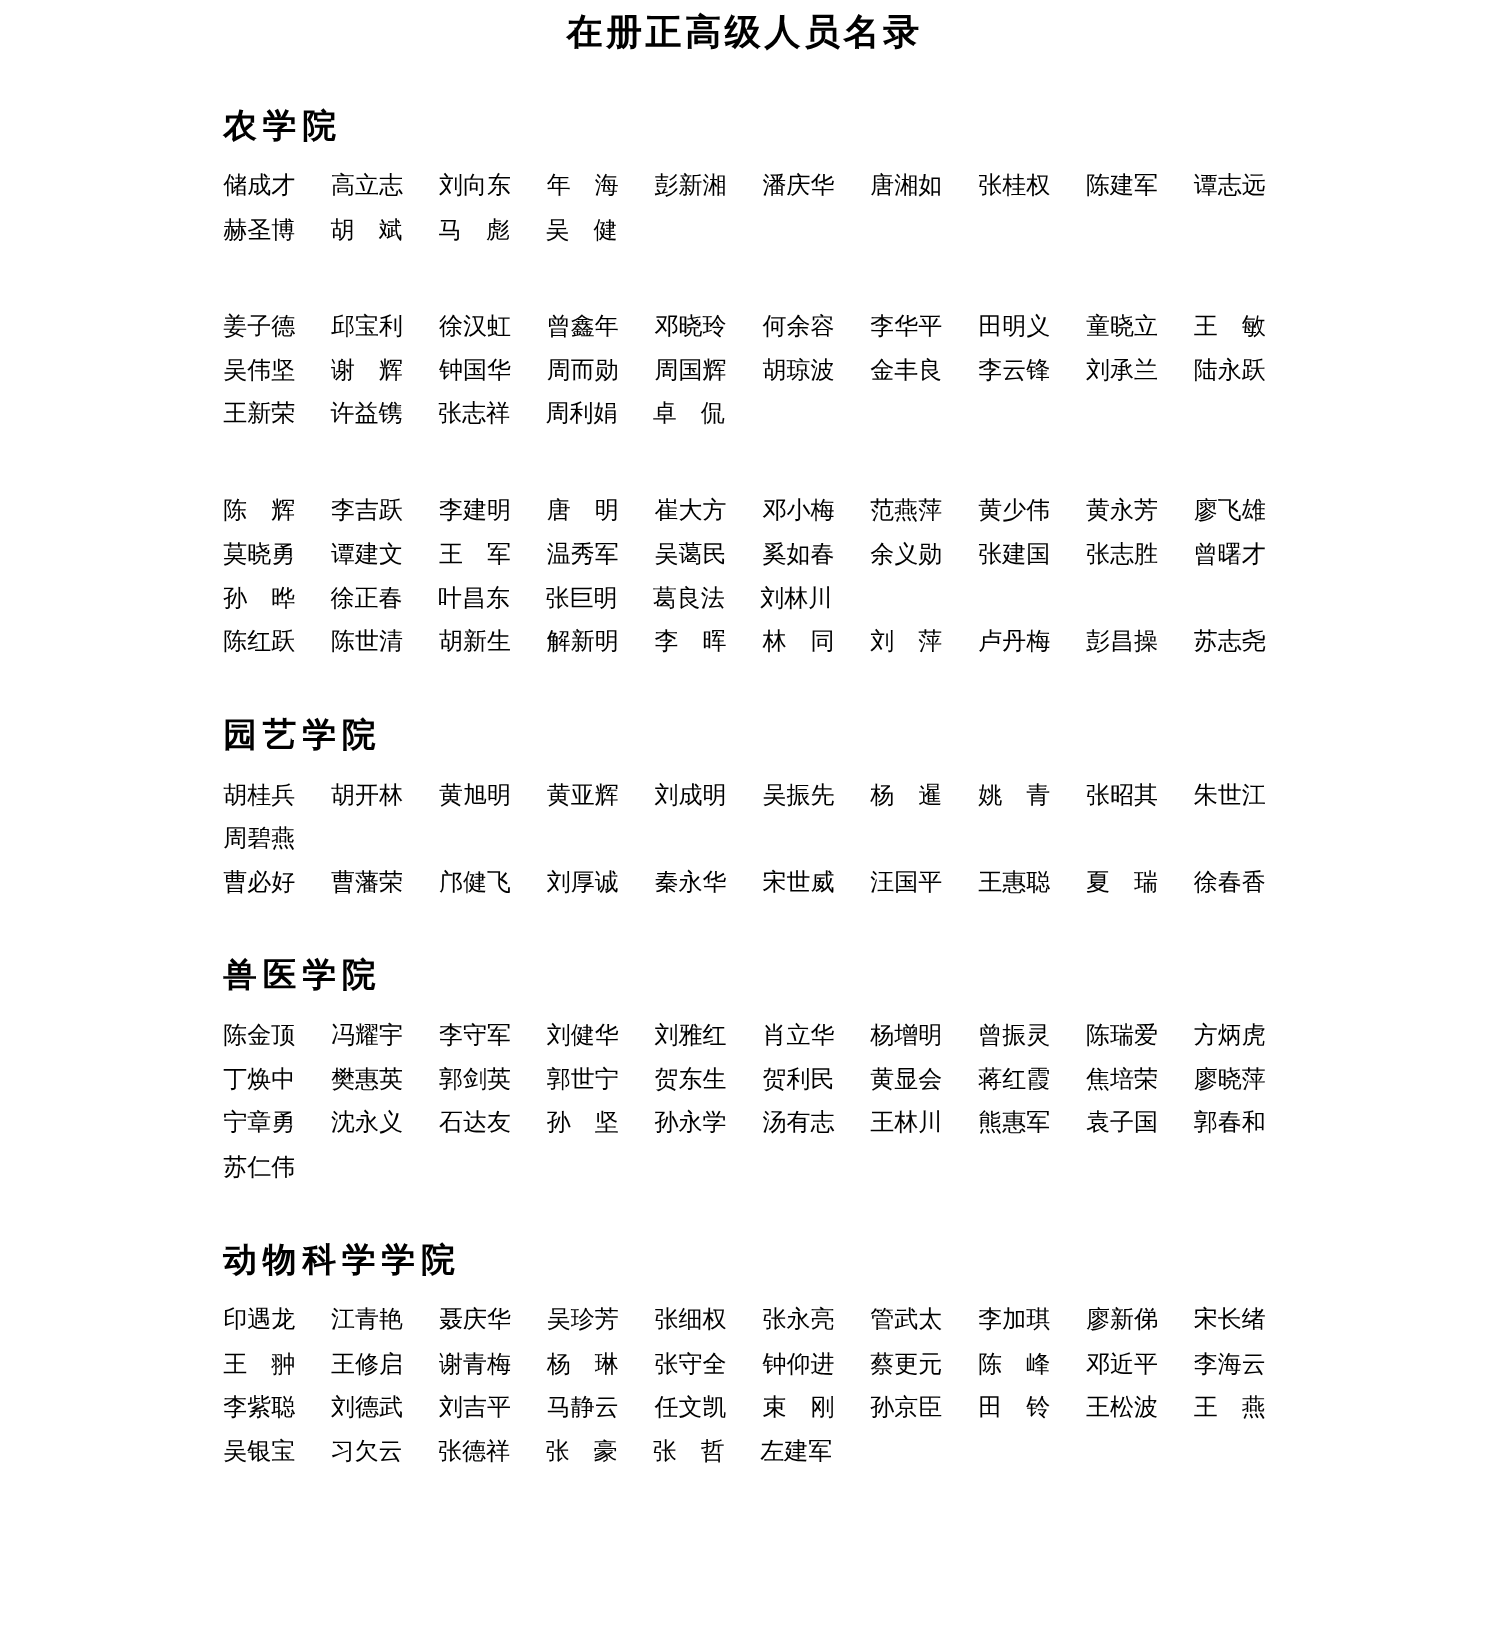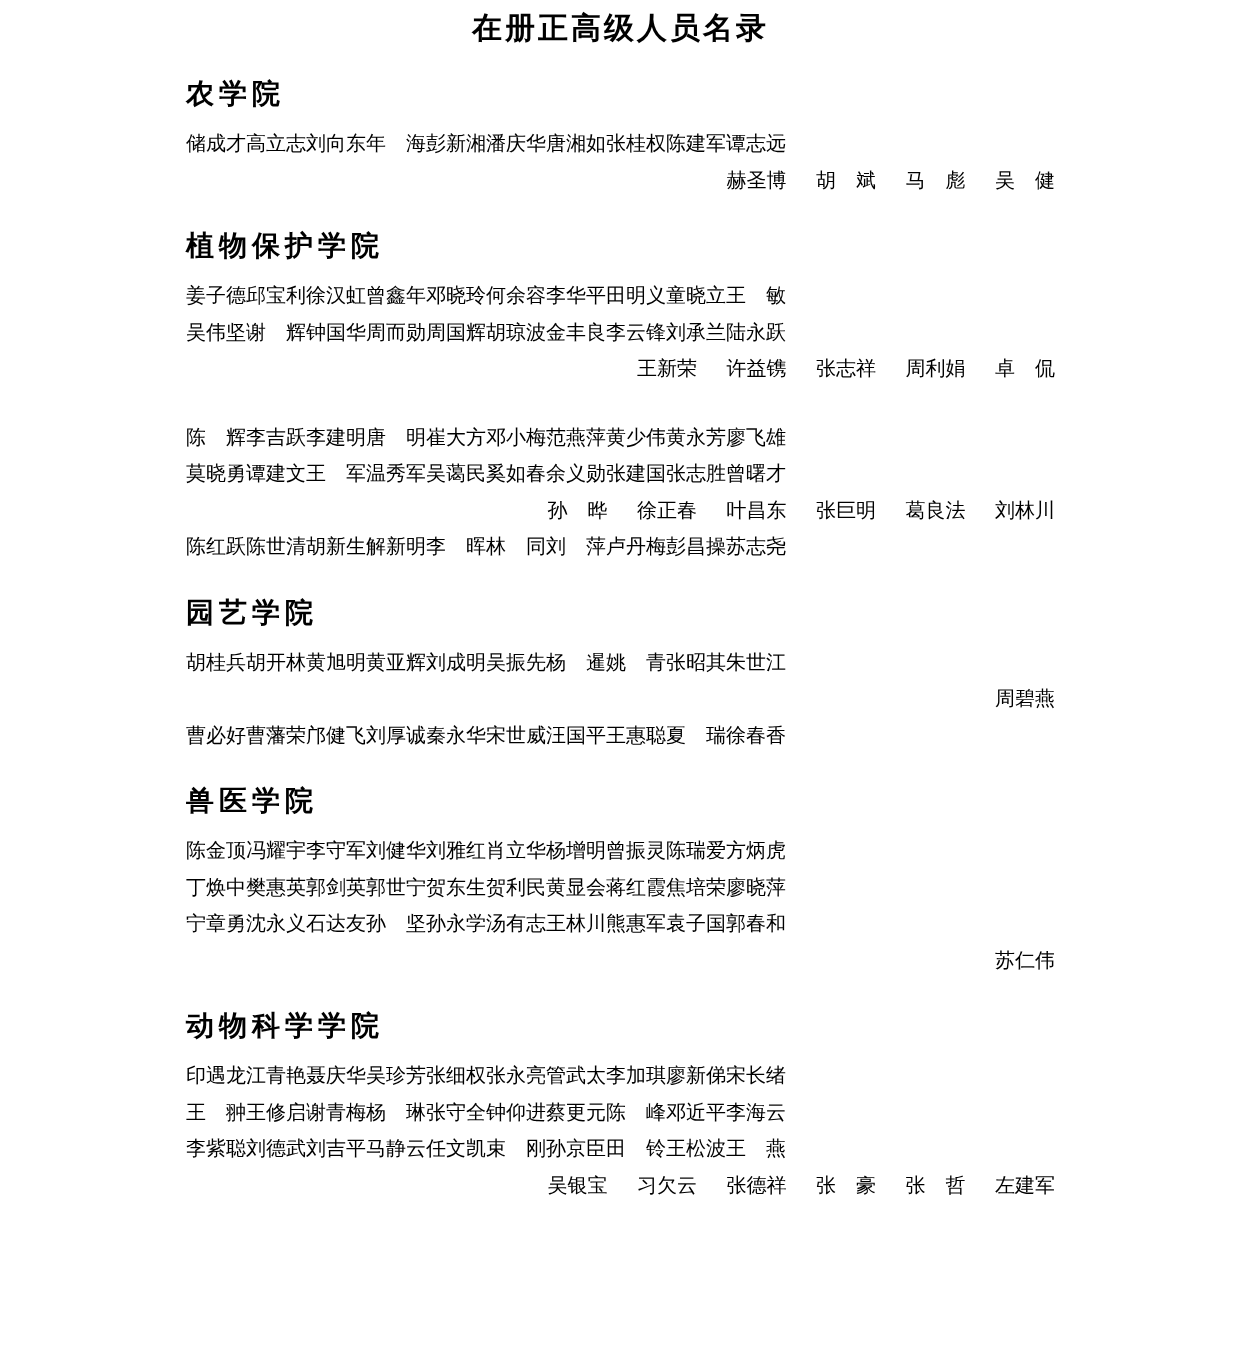--- a/index.html
+++ b/index.html
@@ -19,40 +19,41 @@
   }
   .title {
     margin: 0;
     font-size: 30px;
     line-height: 36px;
     font-weight: bold;
     text-align: center;
     letter-spacing: 3px;
   }
   .section {
-    margin-top: 32px;
+    margin-top: 44px;
   }
   .section-heading {
     margin: 0 0 16px 0;
     font-size: 28px;
     line-height: 31px;
     font-weight: bold;
     letter-spacing: 5px;
   }
   .name-rows {
     font-size: 20px;
   }
   .name-row {
     display: flex;
     line-height: 36.5px;
   }
   .name-row.full {
+    justify-content: space-between;
   }
   .name-row.partial {
-    justify-content: flex-end;
+    justify-content: flex-start;
     gap: 29.5px;
     font-family: Liberation Serif, serif;
   }
   .person {
     white-space: pre;
   }
 </style>
 </head>
 <body>
 
@@ -77,21 +78,20 @@
           <div class="name-row partial">
             <span class="person">赫圣博</span>
             <span class="person">胡　斌</span>
             <span class="person">马　彪</span>
             <span class="person">吴　健</span>
           </div>
         </div>
   </section>
 
   <section class="section">
-    <h2 class="section-heading">植物保护学院</h2>
     <div class="name-rows">
           <div class="name-row full">
             <span class="person">姜子德</span>
             <span class="person">邱宝利</span>
             <span class="person">徐汉虹</span>
             <span class="person">曾鑫年</span>
             <span class="person">邓晓玲</span>
             <span class="person">何余容</span>
             <span class="person">李华平</span>
             <span class="person">田明义</span>

